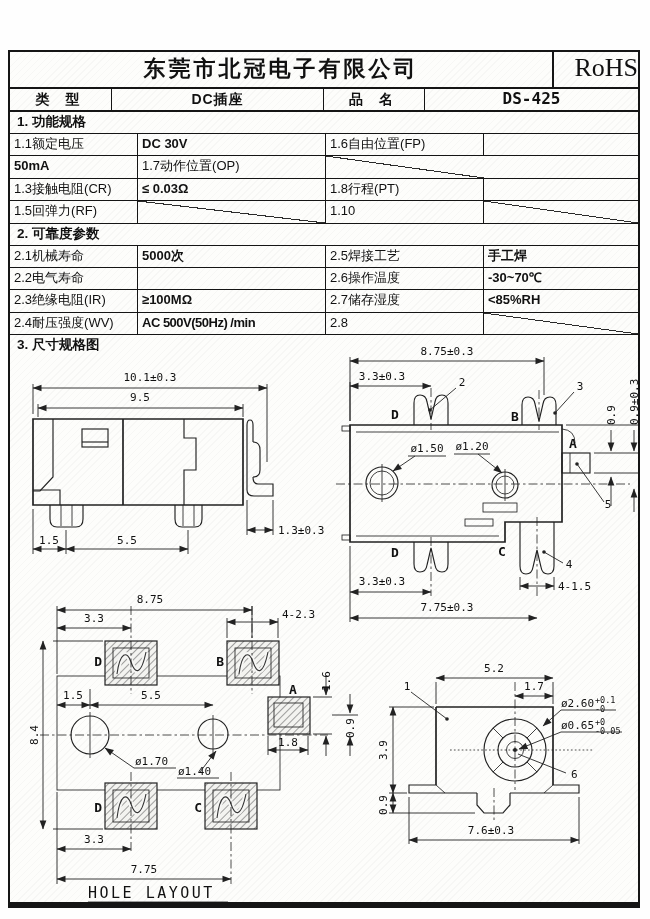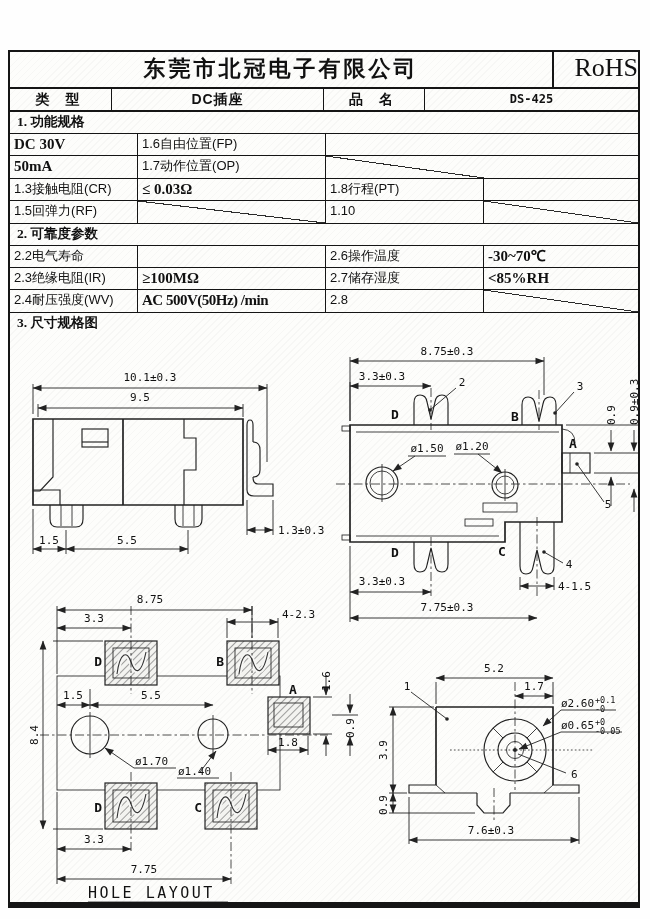--- a/index.html
+++ b/index.html
@@ -7,27 +7,27 @@
   .sheet{position:absolute;left:8px;top:50px;width:632px;height:858px;box-sizing:border-box;
     border:2px solid #151515;border-bottom-width:6px;background:#fdfdfb;
     background-image:repeating-linear-gradient(135deg,rgba(110,110,110,0.045) 0 1px,transparent 1px 5px);}
   .hdr{display:grid;grid-template-columns:1fr 86px;height:35px;border-bottom:2px solid #151515;}
   .company{text-align:center;font-size:22px;font-weight:bold;letter-spacing:3px;line-height:34px;}
   .rohs{border-left:2px solid #151515;font-family:"Liberation Serif",serif;font-size:26px;text-align:right;line-height:32px;}
   .trow{display:grid;grid-template-columns:102px 212px 101px 1fr;height:21px;border-bottom:2px solid #151515;}
   .trow>div{border-right:1.8px solid #151515;line-height:20px;text-align:center;overflow:hidden;white-space:nowrap;}
   .trow>div:last-child{border-right:none;}
   .lbl{font-weight:bold;font-size:14px;letter-spacing:6px;}
-  .valc{font-weight:bold;font-size:12px;font-family:"DejaVu Sans Mono",monospace;}
-  .sectitle{height:21px;line-height:20px;border-bottom:1.6px solid #151515;font-size:13.5px;font-weight:bold;padding-left:7px;font-family:Liberation Serif, serif;}
+  .valc{font-weight:bold;font-size:16px;font-family:"DejaVu Sans Mono",monospace;}
+  .sectitle{height:21px;line-height:20px;border-bottom:1.6px solid #151515;font-size:13.5px;font-weight:bold;padding-left:7px;}
   .sectitle.open{border-bottom:none;}
   .srow{display:grid;grid-template-columns:128px 188px 158px 1fr;height:21.4px;border-bottom:1.6px solid #151515;font-size:13px;}
   .srow>div{border-right:1.6px solid #151515;padding:0 4px;line-height:20px;overflow:hidden;white-space:nowrap;}
   .srow>div:last-child{border-right:none;}
-  .v{font-family:Liberation Serif, serif;font-weight:bold;font-size:15px;}
+  .v{font-family:Liberation Sans, sans-serif;font-weight:bold;font-size:13px;}
   .slash{background-image:linear-gradient(to top right,transparent 48.8%,#2a2a2a 48.8%,#2a2a2a 51.2%,transparent 51.2%);}
   .dwg{position:absolute;left:0;top:292px;width:628px;height:558px;}
   
   .ln{stroke:#222;stroke-width:1.15;fill:none;}
   .bold{stroke-width:1.7;}
   .thin{stroke-width:0.85;}
   .dim{stroke:#222;stroke-width:0.9;fill:none;}
   .dash{stroke:#222;stroke-width:0.8;fill:none;stroke-dasharray:9 3 2.5 3;}
   .dotl{stroke:#222;stroke-width:0.8;fill:none;stroke-dasharray:1.7 2.2;}
   text.t{font-family:"DejaVu Sans Mono",monospace;font-size:11px;fill:#111;stroke:none;}
@@ -52,20 +52,21 @@
     <div class="trow">
       <div class="lbl">类  型</div>
       <div class="lbl" style="letter-spacing:1px;">DC插座</div>
       <div class="lbl">品  名</div>
       <div class="valc">DS-425</div>
     </div>
 
     <div class="sectitle">1.  功能规格</div>
 
     <div class="srow">
+      <div>1.1额定电压</div>
       <div class="v">DC 30V</div>
       <div>1.6自由位置(FP)</div>
       <div></div>
     </div>
     <div class="srow">
       <div class="v">50mA</div>
       <div>1.7动作位置(OP)</div>
       <div class="slash"></div>
     </div>
     <div class="srow">
@@ -76,20 +77,26 @@
     </div>
     <div class="srow">
       <div>1.5回弹力(RF)</div>
       <div class="slash"></div>
       <div>1.10</div>
       <div class="slash"></div>
     </div>
 
     <div class="sectitle">2.  可靠度参数</div>
 
+    <div class="srow">
+      <div>2.1机械寿命</div>
+      <div class="v">5000次</div>
+      <div>2.5焊接工艺</div>
+      <div class="v">手工焊</div>
+    </div>
     <div class="srow">
       <div>2.2电气寿命</div>
       <div></div>
       <div>2.6操作温度</div>
       <div class="v">-30~70℃</div>
     </div>
     <div class="srow">
       <div>2.3绝缘电阻(IR)</div>
       <div class="v">≥100MΩ</div>
       <div>2.7储存湿度</div>

